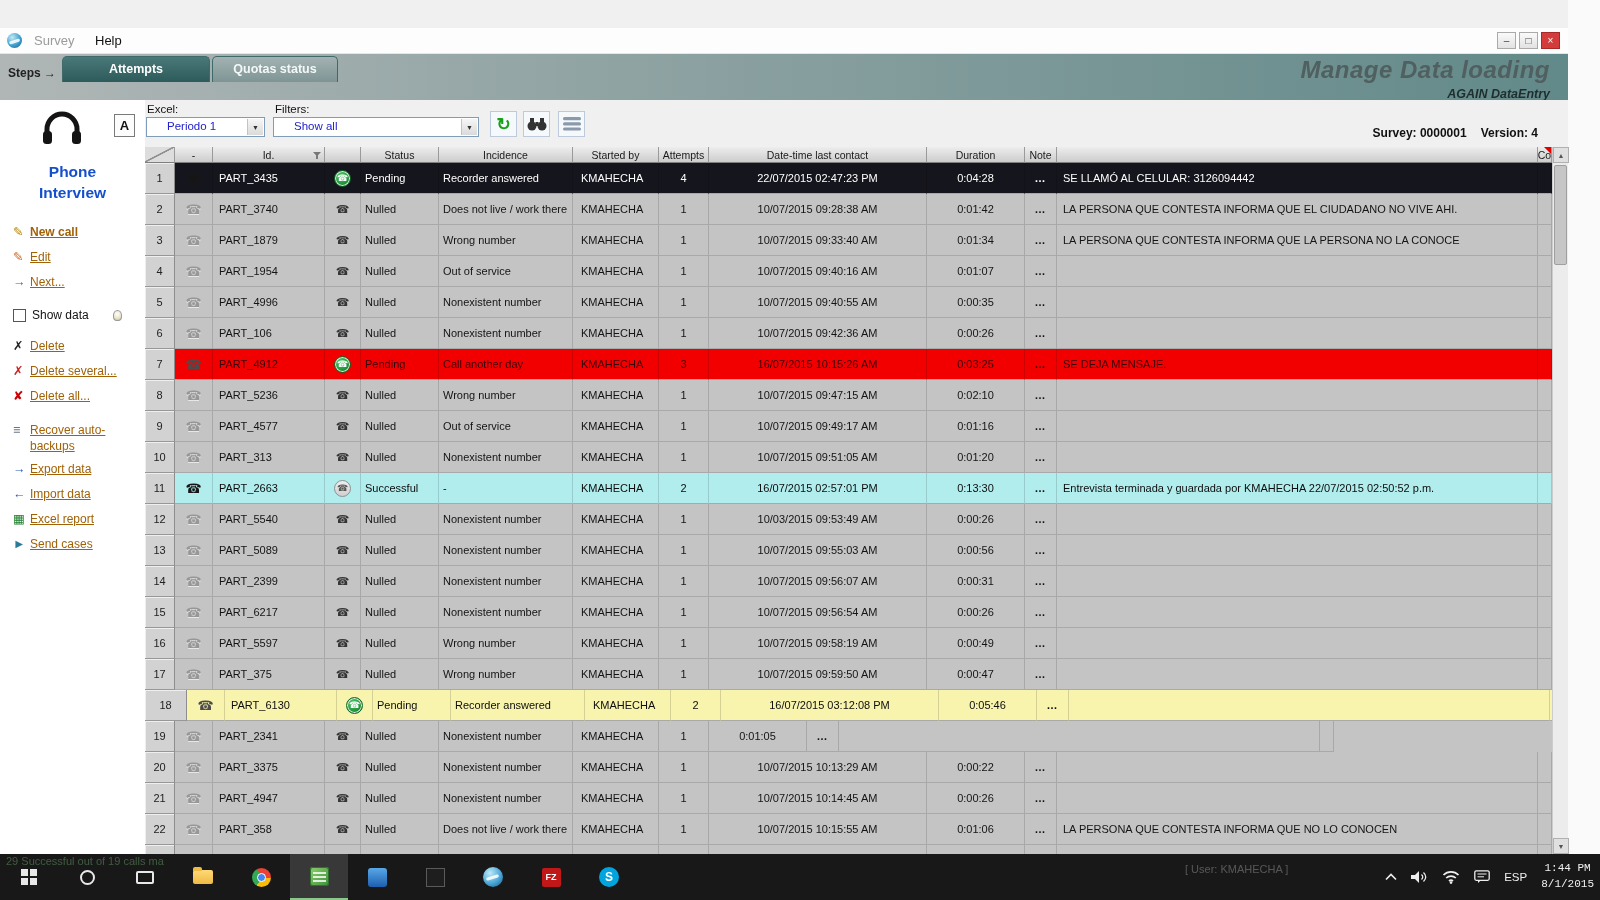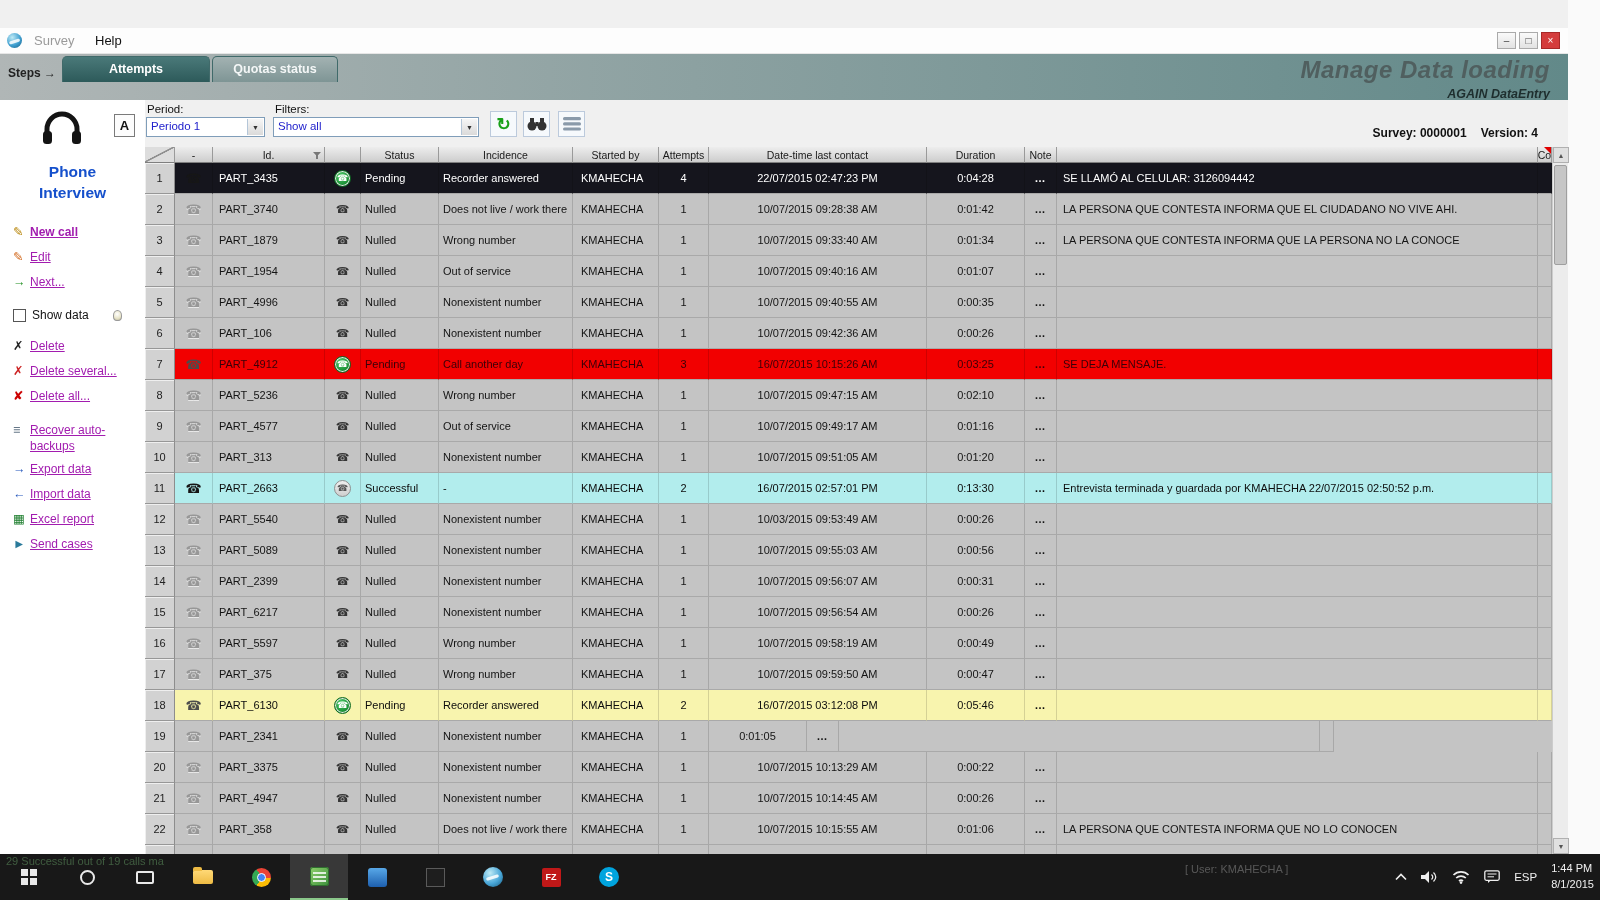--- a/index.html
+++ b/index.html
@@ -49,34 +49,34 @@
   .headset-wrap { position:absolute; left:38px; top:8px; }
   .a-btn { position:absolute; left:114px; top:14px; width:21px; height:23px; border:1px solid #7a7a7a;
            background:#fcfcfc; font-size:13px; font-weight:bold; text-align:center; line-height:21px; color:#111; }
   .mode-title { position:absolute; left:0; top:62px; width:145px; text-align:center; color:#1550cc;
                 font-weight:bold; font-size:15.5px; line-height:1.35; }
   .mode-title .inner { display:inline-block; width:92px; }
   .side-links { position:absolute; left:13px; top:124px; width:128px; }
   .slink { display:flex; align-items:flex-start; margin-bottom:7px; min-height:18px; cursor:pointer; }
   .slink.gap { margin-top:16px; }
   .slink-ic { width:17px; font-size:12.5px; line-height:16px; flex:none; }
-  .slink-t { font-size:12px; color:#a21caf; text-decoration:underline; line-height:16px; }
+  .slink-t { font-size:12px; color:#a16207; text-decoration:underline; line-height:16px; }
   .slink-t.b { font-weight:bold; }
   .showdata { display:flex; align-items:center; margin:16px 0 16px 0; }
   .cb { width:13px; height:13px; border:1px solid #555; background:#fff; margin-right:6px; flex:none; }
   .sd-label { font-size:12px; color:#111; }
   .bulb { width:9px; height:11px; margin-left:24px; border-radius:50% 50% 40% 40%;
           background:radial-gradient(circle at 45% 35%, #ffffff, #e8e4c8 60%, #b8b49a);
           border:1px solid #999; }
 
   
   .toolbar { position:absolute; left:145px; top:100px; width:1407px; height:47px; background:#f0f0f0; }
   .tlabel { position:absolute; top:3px; font-size:11.5px; color:#111; }
   .combo { position:absolute; top:17px; height:20px; background:#fff; border:1px solid #7f9db9;
-           font-size:11.5px; color:#2222cc; line-height:17px; padding-left:4px; white-space:nowrap; overflow:hidden; }
+           font-size:11.5px; color:#2222cc; line-height:17px; padding-left:20px; white-space:nowrap; overflow:hidden; }
   .combo .arr { position:absolute; right:1px; top:1px; bottom:1px; width:16px;
                 background:linear-gradient(#f6f6f6,#dadada); border-left:1px solid #b4c6d8;
                 display:flex; align-items:center; justify-content:center; font-size:7px; color:#333; }
   .tbtn { position:absolute; top:11px; width:27px; height:26px; display:flex; align-items:center;
           justify-content:center; border:1px solid #bccadc; background:#f6f9fc; }
   .refresh-glyph { font-size:17px; font-weight:bold; color:#18a018; line-height:1; }
   .survey-info { position:absolute; right:14px; top:26px; font-size:12px; font-weight:bold; color:#111; }
   .survey-info span { margin-left:14px; }
 
   
@@ -133,21 +133,21 @@
   .taskbar { position:absolute; left:0; top:854px; width:1600px; height:46px; background:#181818; }
   .tb-ghost { position:absolute; font-size:11px; z-index:1; white-space:nowrap; }
   .tb-ghost.left { left:6px; top:1px; color:#7ec97e; opacity:.38; }
   .tb-ghost.right { left:1185px; top:9px; color:#d8d8d8; opacity:.32; }
   .tb-apps { position:absolute; left:0; top:0; height:46px; display:flex; z-index:2; }
   .tapp { width:58px; height:46px; display:flex; align-items:center; justify-content:center; }
   .tapp.active { background:rgba(255,255,255,.14); border-bottom:2px solid #8bc88b; }
   .tb-tray { position:absolute; right:6px; top:0; height:46px; display:flex; align-items:center;
              gap:14px; z-index:2; }
   .tray-txt { color:#f0f0f0; font-size:11.5px; }
-  .clock { color:#f0f0f0; font-size:11px; text-align:left; line-height:1.45; }
+  .clock { color:#f0f0f0; font-size:11px; text-align:center; line-height:1.45;font-family:Liberation Mono, monospace; }
 
   .wlogo { width:16px; height:16px; display:grid; grid-template-columns:7px 7px; grid-template-rows:7px 7px; gap:2px; }
   .wlogo i { background:#e8e8e8; }
   .ring { width:15px; height:15px; border:2px solid #e8e8e8; border-radius:50%; }
   .tview { width:18px; height:13px; border:2px solid #e8e8e8; border-radius:2px; }
   .folder { width:20px; height:14px; background:linear-gradient(#ffd977,#eebb44); border-radius:2px; position:relative; }
   .folder::before { content:""; position:absolute; top:-3px; left:0; width:9px; height:4px; background:#eebb44; border-radius:2px 2px 0 0; }
   .chrome { width:19px; height:19px; border-radius:50%;
             background:conic-gradient(from -30deg, #ea4335 0 120deg, #fbbc05 0 240deg, #34a853 0 360deg); position:relative; }
   .chrome i { position:absolute; inset:5px; background:#4285f4; border:1.5px solid #fff; border-radius:50%; }
@@ -265,21 +265,21 @@
           </div>
           <div class="slink">
             <span class="slink-ic" style="color: rgb(42, 122, 154);">►</span>
             <span class="slink-t">Send cases</span>
           </div>
         </div>
     </div>
   </div>
 
   <div class="toolbar">
-    <span class="tlabel" style="left:2px">Period:</span>
+    <span class="tlabel" style="left:2px">Excel:</span>
     <span class="tlabel" style="left:130px">Filters:</span>
     <div class="combo" style="left:1px; width:119px">
       <span>Periodo 1</span>
       <span class="arr">▼</span>
     </div>
     <div class="combo" style="left:128px; width:206px">
       <span>Show all</span>
       <span class="arr">▼</span>
     </div>
     <div class="tbtn" style="left:345px">
@@ -706,21 +706,21 @@
           <div class="cell c" style="width: 50px;">1</div>
           <div class="cell c" style="width: 218px;">10/07/2015 09:59:50 AM</div>
           <div class="cell c" style="width: 98px;">0:00:47</div>
           <div class="cell c" style="width: 32px;">
             <span class="dots">…</span>
           </div>
           <div class="cell l pl6" style="width: 481px;"></div>
           <div class="cell l" style="width: 14px;"></div>
         </div>
         <div class="grow r-yel">
-          <div class="cell c rn" style="width: 30px;">18</div>
+          <div class="cell c rn" style="width: 42px;">18</div>
           <div class="cell c" style="width: 38px;">
             <span class="phg ph-mid">☎</span>
           </div>
           <div class="cell l pl6" style="width: 112px;">PART_6130</div>
           <div class="cell c" style="width: 36px;">
             <span class="badge green">
               <i>☎</i>
             </span>
           </div>
           <div class="cell l pl4" style="width: 78px;">Pending</div>

